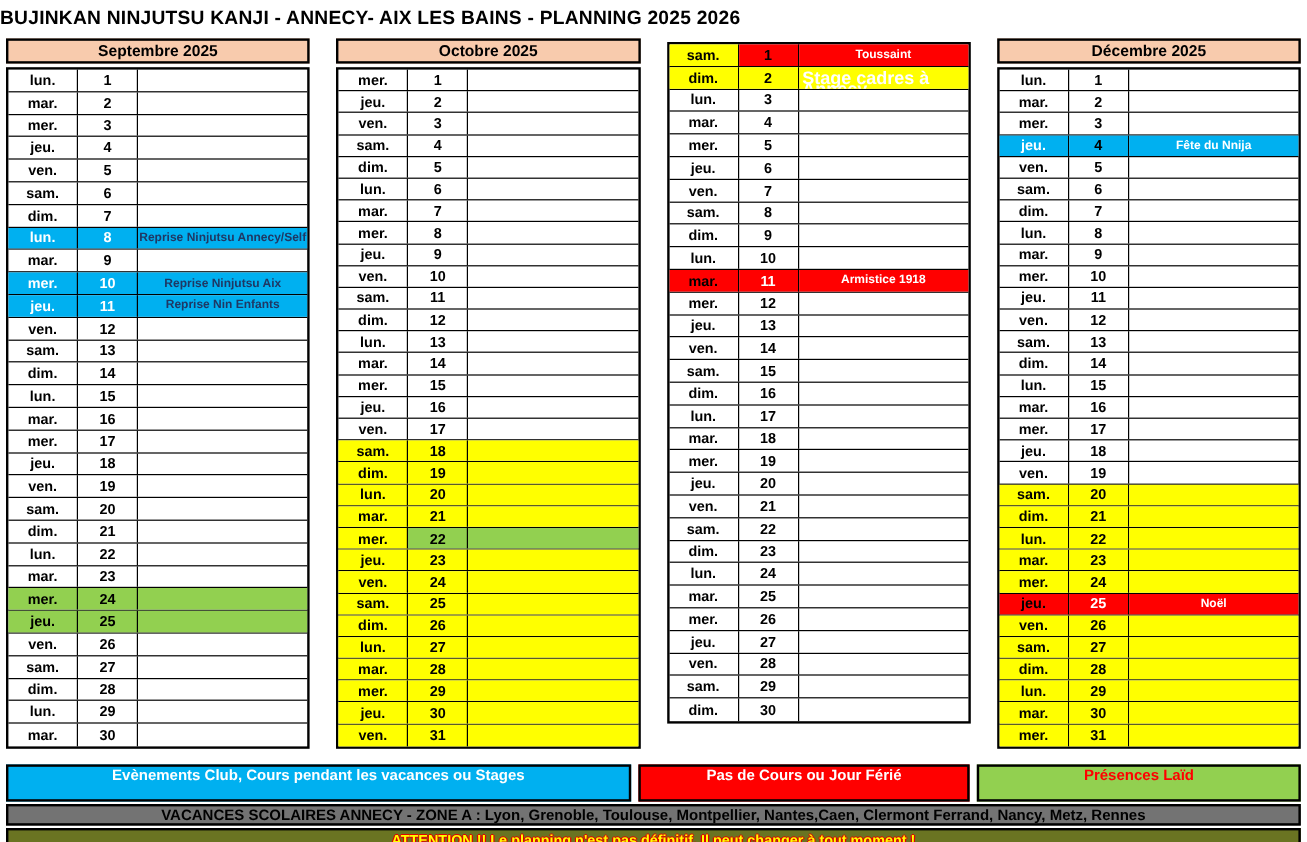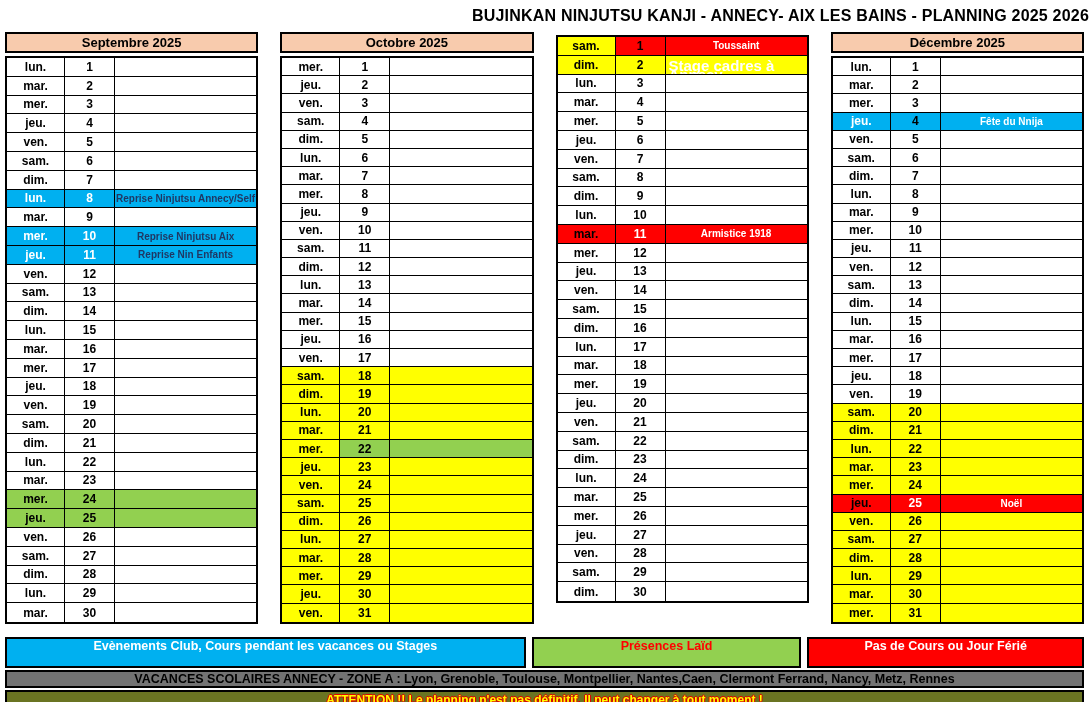--- a/index.html
+++ b/index.html
@@ -2,21 +2,21 @@
 <html><head>
 <meta charset="utf-8">
 <style>
   html,body{margin:0;padding:0;background:#fff;}
   .page{
     position:relative;width:1089px;height:702px;background:#fff;
     font-family:"Liberation Sans",sans-serif;font-weight:bold;color:#000;
     overflow:hidden;
   }
   .title{
-    text-align:right;font-size:16px;font-weight:bold;letter-spacing:.2px;
+    text-align:left;font-size:16px;font-weight:bold;letter-spacing:.2px;
     padding-top:7px;height:24px;
   }
   .cal-area{display:flex;gap:22px;padding:0 5px;margin-top:1px;align-items:flex-start;}
   .month{flex:1;min-width:0;}
   .month-header{
     background:#F8CBAD;border:2px solid #000;text-align:center;
     font-size:13px;height:21px;line-height:17px;box-sizing:border-box;
   }
   .grid{border:2px solid #000;margin-top:3px;background:#fff;}
   .crow{display:flex;box-sizing:border-box;}
@@ -693,19 +693,19 @@
             <div class="cell c-num bg-vac">31</div>
             <div class="cell c-note bg-vac"></div>
           </div>
         </div>
       </div>
   </div>
 
   <div class="legend">
     <div class="legend-row1">
       <div class="lg lg-club">Evènements Club, Cours pendant les vacances ou Stages</div>
+      <div class="lg lg-ferie">Pas de Cours ou Jour Férié</div>
       <div class="lg lg-laid">Présences Laïd</div>
-      <div class="lg lg-ferie">Pas de Cours ou Jour Férié</div>
     </div>
     <div class="lg lg-vac">VACANCES SCOLAIRES ANNECY - ZONE A : Lyon, Grenoble, Toulouse, Montpellier, Nantes,Caen, Clermont Ferrand, Nancy, Metz, Rennes</div>
     <div class="lg lg-att">ATTENTION !! Le planning n'est pas définitif, Il peut changer à tout moment !</div>
   </div>
 </div>
 
 </body></html>

